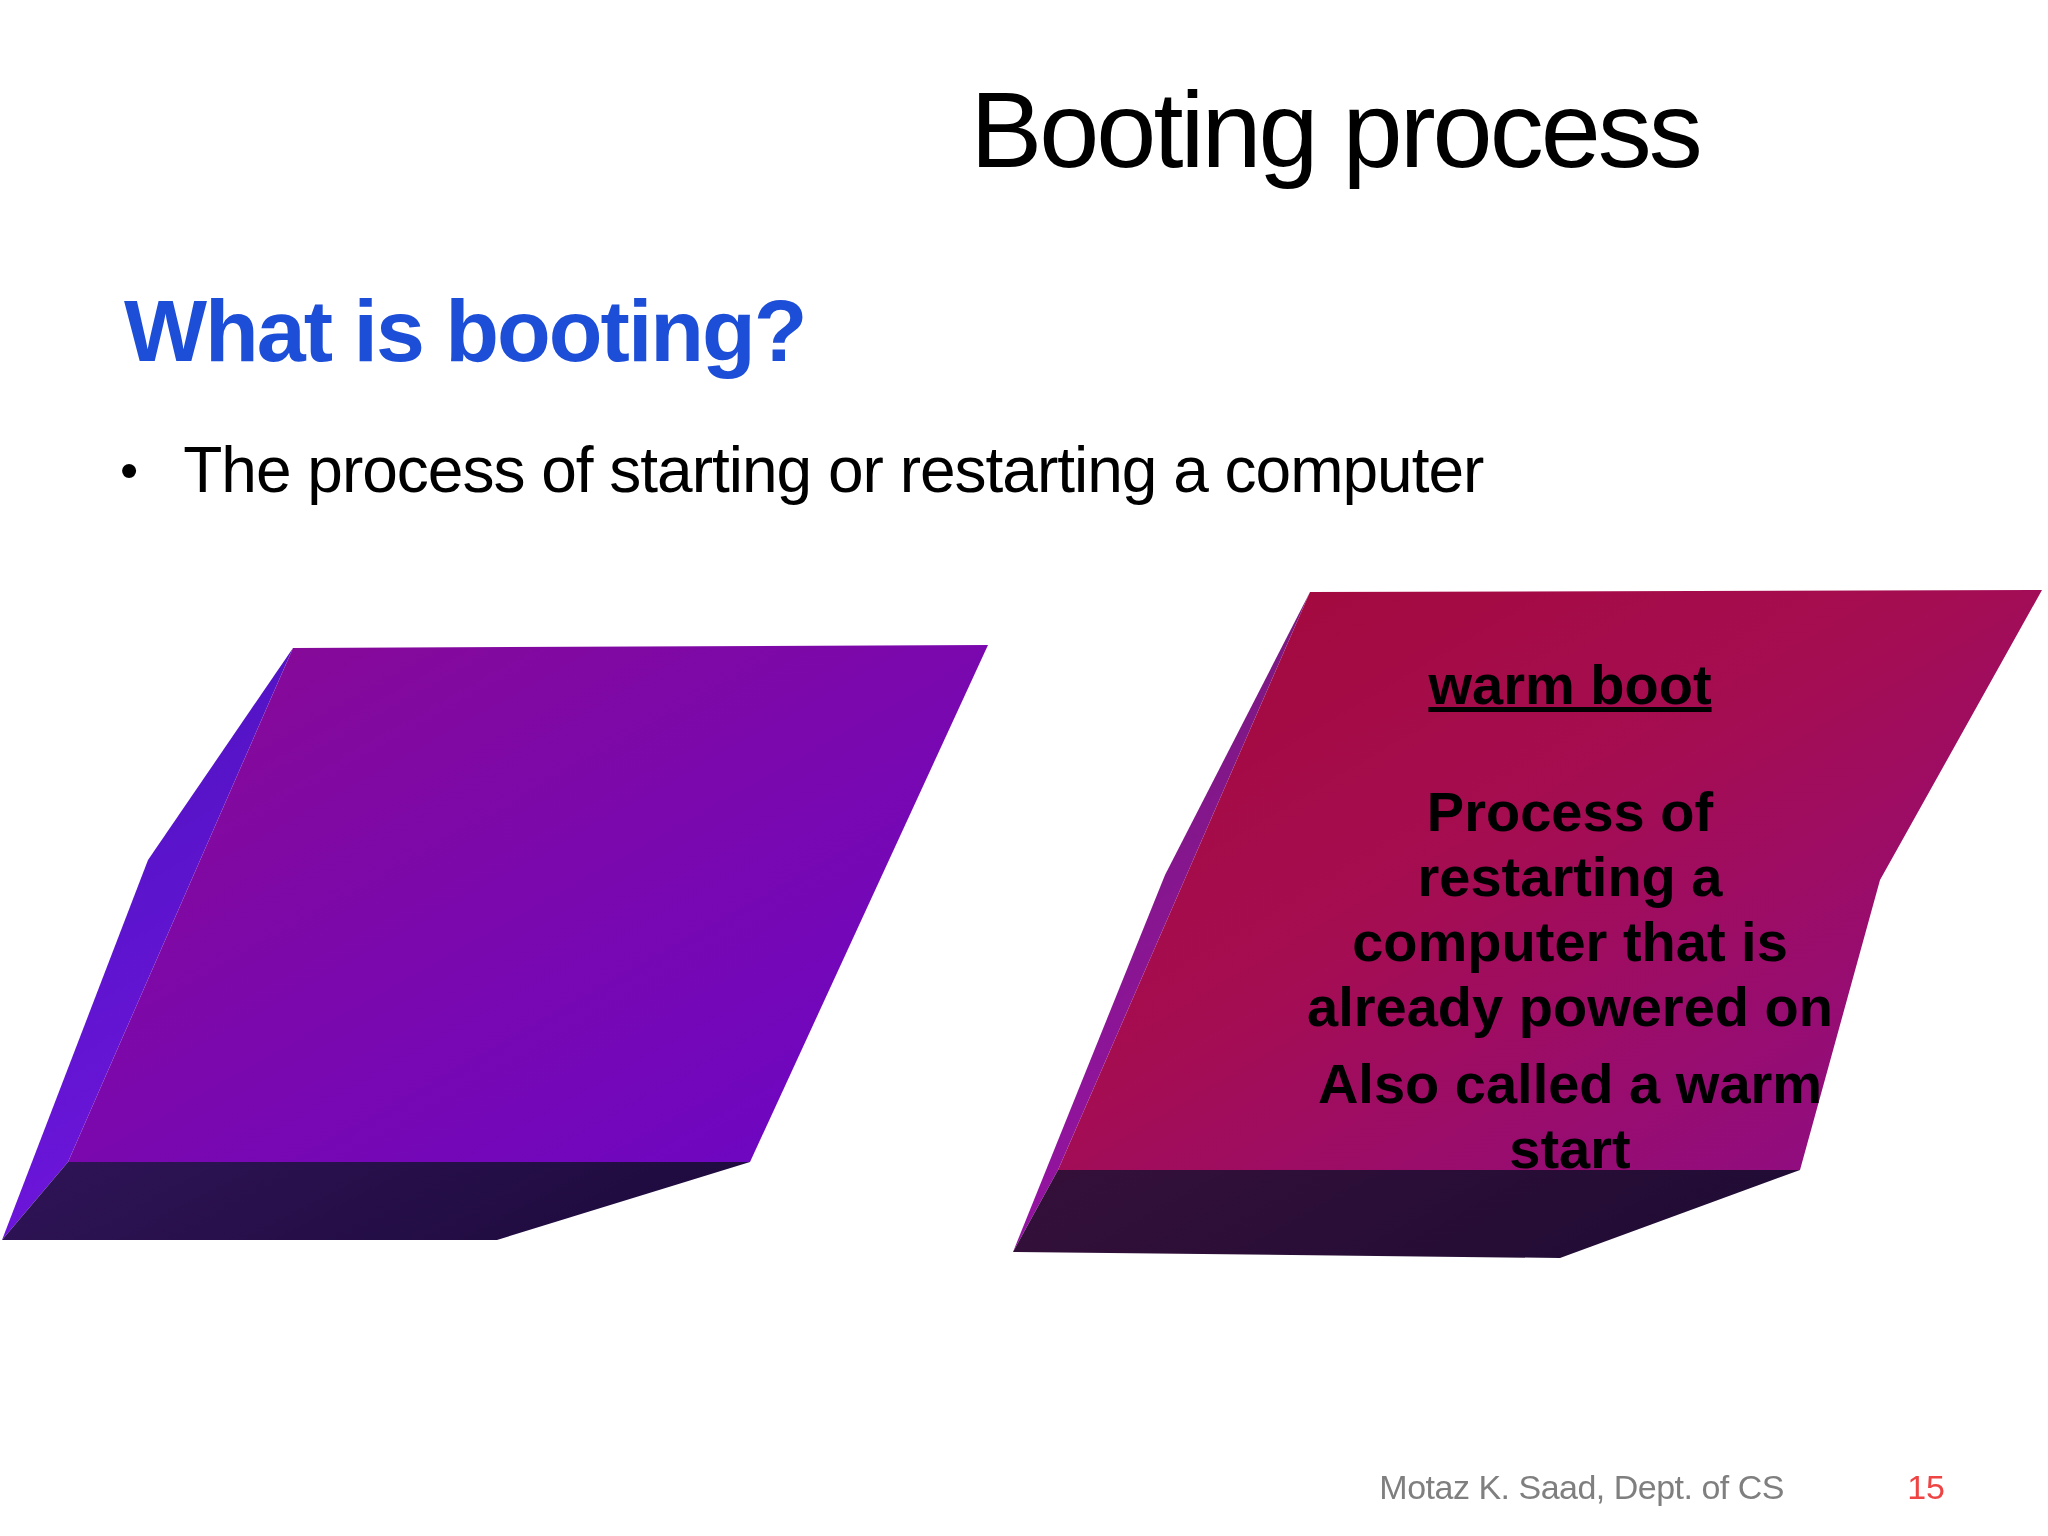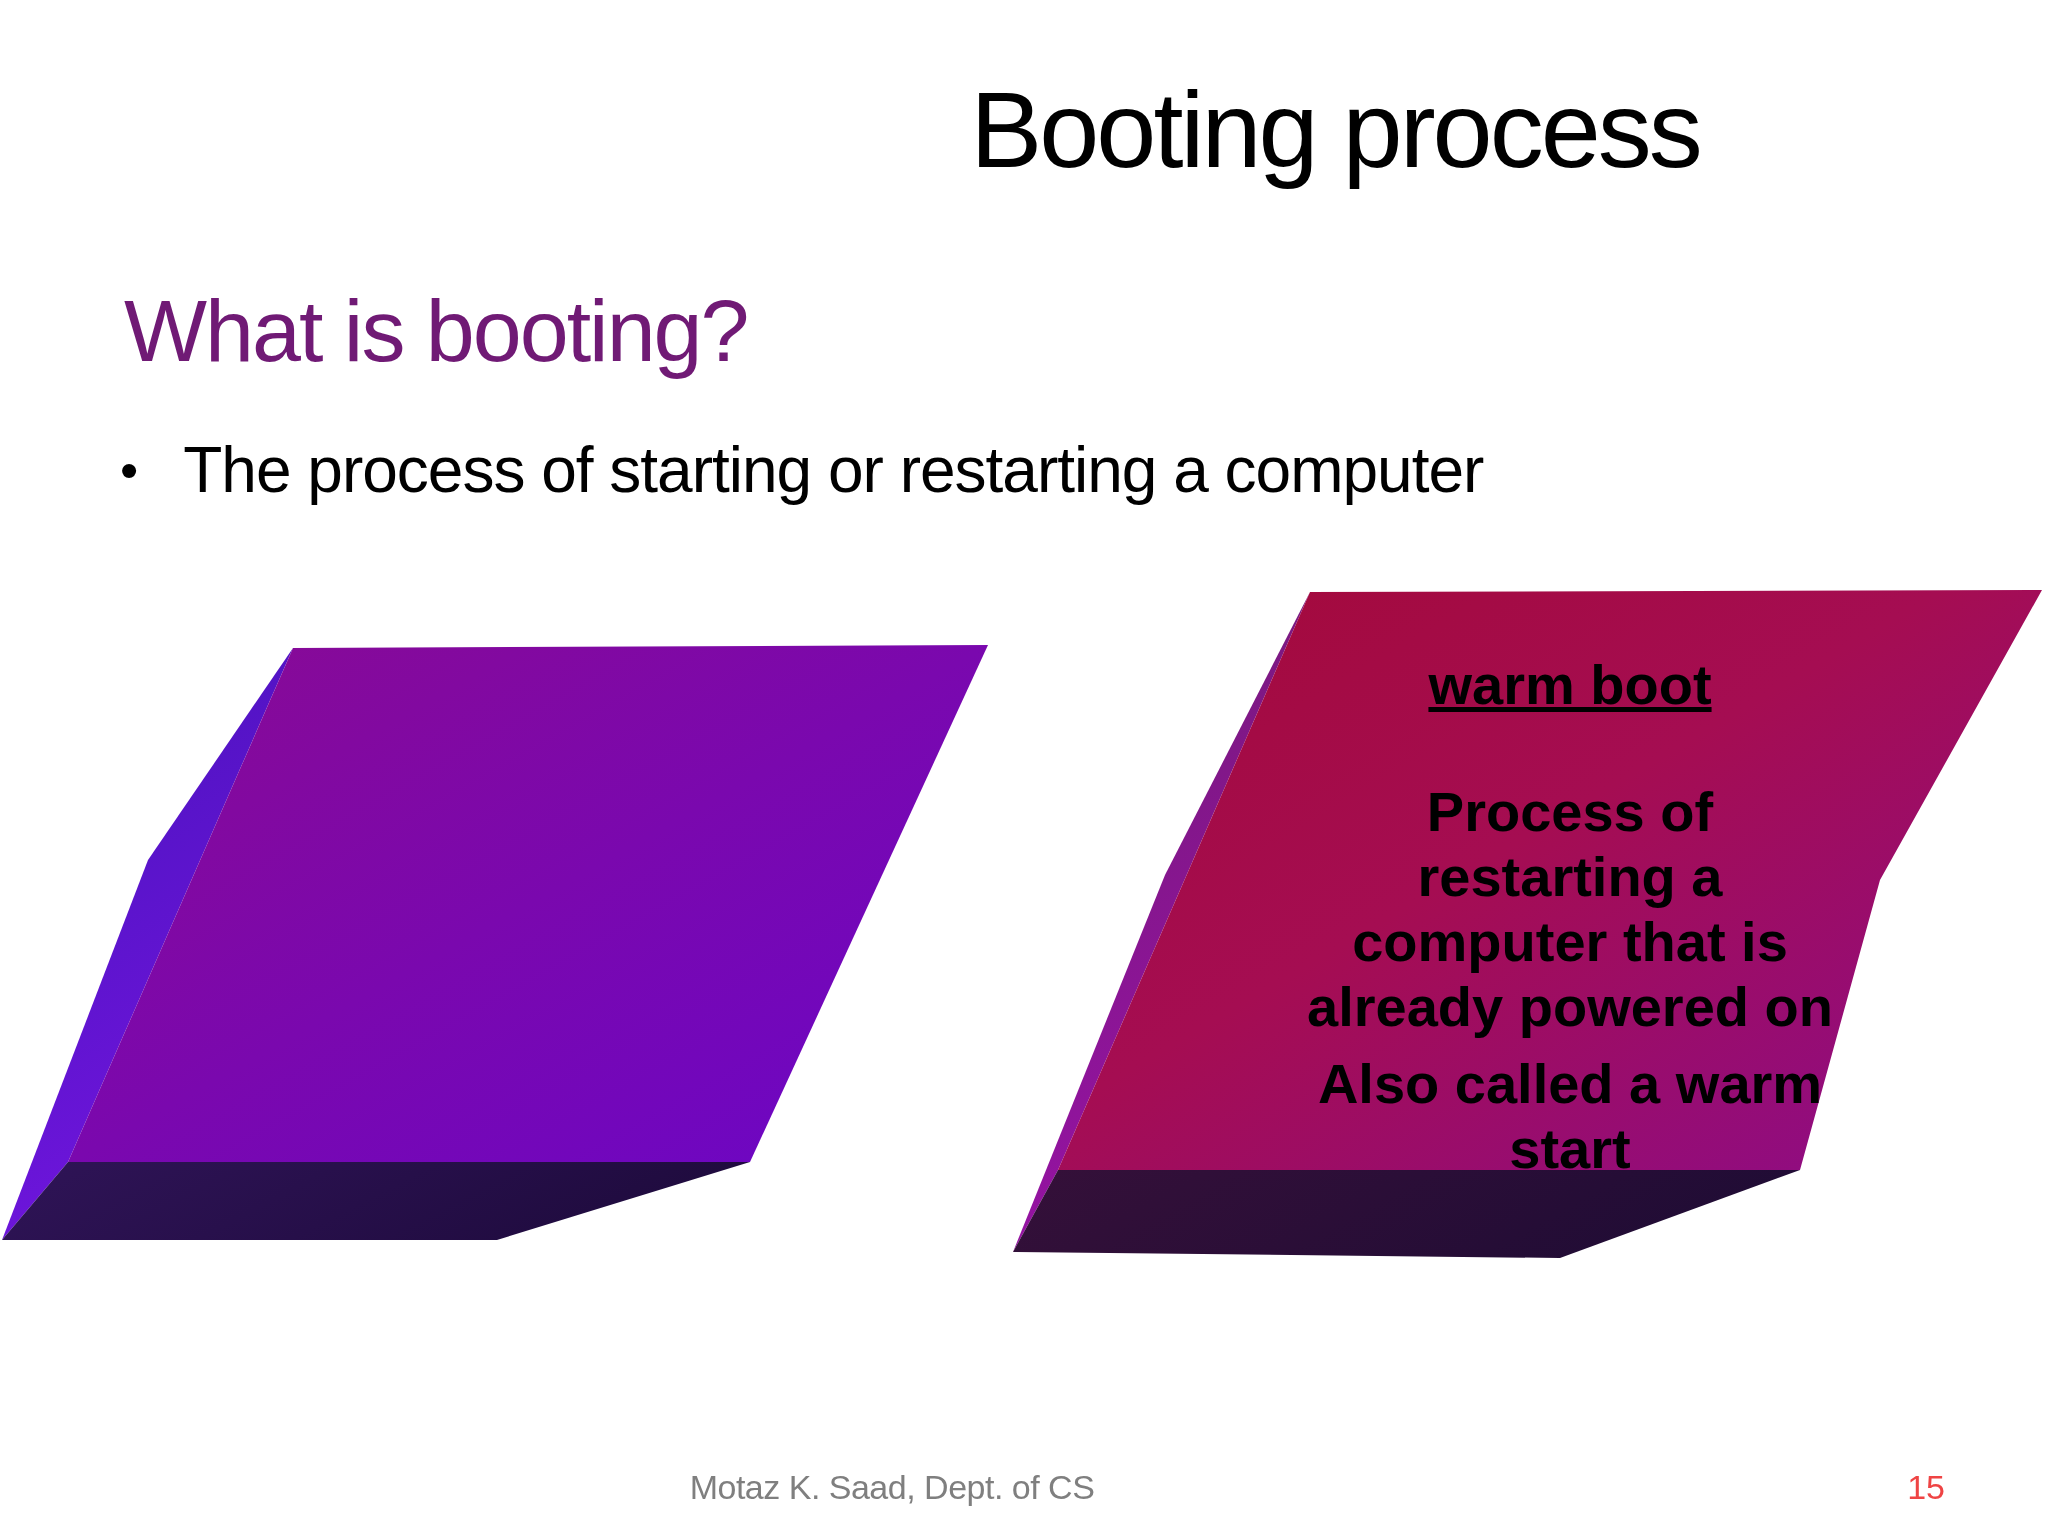--- a/index.html
+++ b/index.html
@@ -11,21 +11,21 @@
     font-family:"Liberation Sans","DejaVu Sans",sans-serif;
     border-radius:20px;
   }
   .slide-title{
     position:absolute;left:620px;top:62px;width:1430px;
     font-size:108px;font-weight:400;color:#000;
     letter-spacing:-3px;text-align:center;line-height:1.25;
   }
   .section-heading{
     position:absolute;left:124px;top:278px;
-    font-size:88px;font-weight:400;color:#701a75;
+    font-size:88px;font-weight:700;color:#1d4ed8;
     letter-spacing:-2px;line-height:1.2;
   }
   .bullet-row{
     position:absolute;left:112px;top:430px;width:1800px;
     display:flex;align-items:flex-start;
     font-size:64px;color:#000;letter-spacing:-1px;line-height:1.25;
   }
   .bullet-dot{
     font-size:52px;line-height:80px;margin-right:46px;margin-left:8px;
   }
@@ -34,21 +34,21 @@
     position:absolute;text-align:center;color:#000;
     font-weight:700;
   }
   .shape-text .shape-title{font-size:56px;line-height:66px;text-decoration:underline;}
   .shape-text .shape-par{margin-top:61px;}
   .shape-text .shape-par2{margin-top:12px;}
   .shape-text .ln{font-size:56px;line-height:65px;}
   .cold-text{left:235px;top:722px;width:600px;}
   .warm-text{left:1270px;top:652px;width:600px;}
   .footer-text{
-    position:absolute;left:0;top:1468px;width:1784px;text-align:center;
+    position:absolute;left:0;top:1468px;width:1784px;text-align:right;
     font-size:34px;color:#7f7f7f;letter-spacing:-0.5px;
   }
   .page-number{
     position:absolute;right:103px;top:1468px;
     font-size:34px;color:#ef4444;
   }
 </style>
 </head>
 <body>
 

